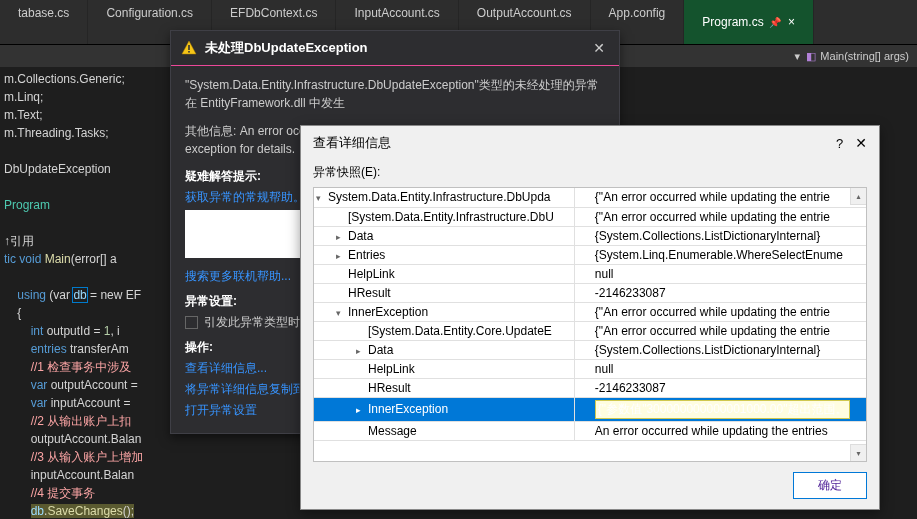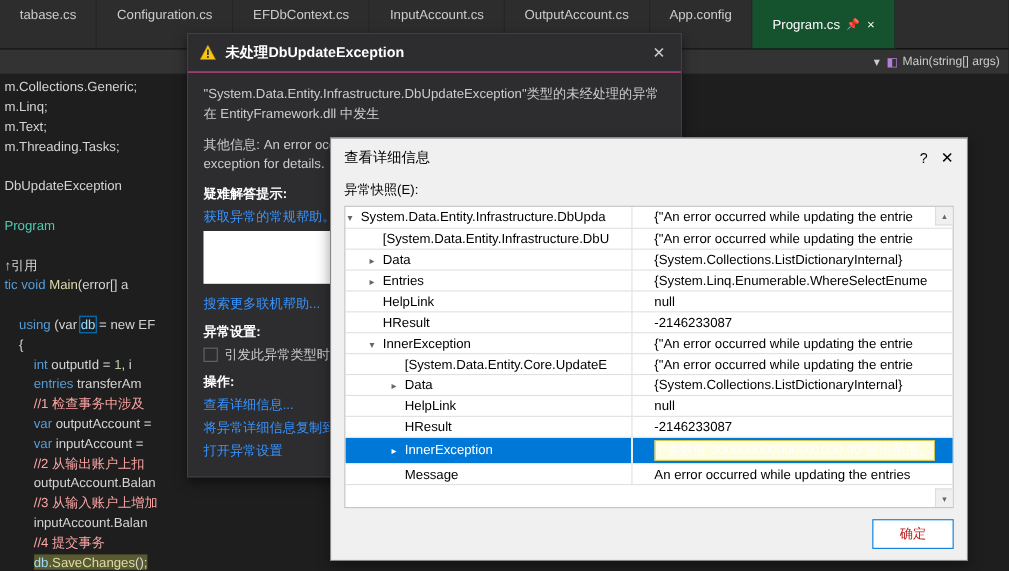--- a/index.html
+++ b/index.html
@@ -58,21 +58,21 @@
 .indent-0 { padding-left: 2px !important; }
 .indent-1 { padding-left: 22px !important; margin-top: 44px; }
 .indent-2 { padding-left: 42px !important; }
 .expander { display: inline-block; width: 12px; color: #666; font-size: 9px; }
 .tree-row.selected td { background: #0078d7; color: #fff; }
 .tree-row.selected .expander { color: #fff; }
 .val-highlight { background: #fffde0; border: 1px solid #d0c850; padding: 0 2px; display: inline-block; }
 .scroll-up { position: absolute; top: 0; right: 0; width: 16px; height: 17px; background: #f0f0f0; border-left: 1px solid #ddd; border-bottom: 1px solid #ddd; display: flex; align-items: center; justify-content: center; font-size: 8px; color: #666; }
 .scroll-down { position: absolute; bottom: 0; right: 0; width: 16px; height: 17px; background: #f0f0f0; border-left: 1px solid #ddd; border-top: 1px solid #ddd; display: flex; align-items: center; justify-content: center; font-size: 8px; color: #666; }
 .details-buttons { display: flex; justify-content: flex-end; padding: 10px 12px; }
-.btn-ok { padding: 4px 24px; border: 1px solid #0078d7; background: #fff; color: #b91c1c; cursor: pointer; font-size: 12px; }
+.btn-ok { padding: 4px 24px; border: 1px solid #0078d7; background: #fff; color: #4c1d95; cursor: pointer; font-size: 12px; }
 </style>
 </head>
 <body>
 
 <div class="tabs">
   <div class="tab">tabase.cs</div>
   <div class="tab">Configuration.cs</div>
   <div class="tab">EFDbContext.cs</div>
   <div class="tab">InputAccount.cs</div>
   <div class="tab">OutputAccount.cs</div>

